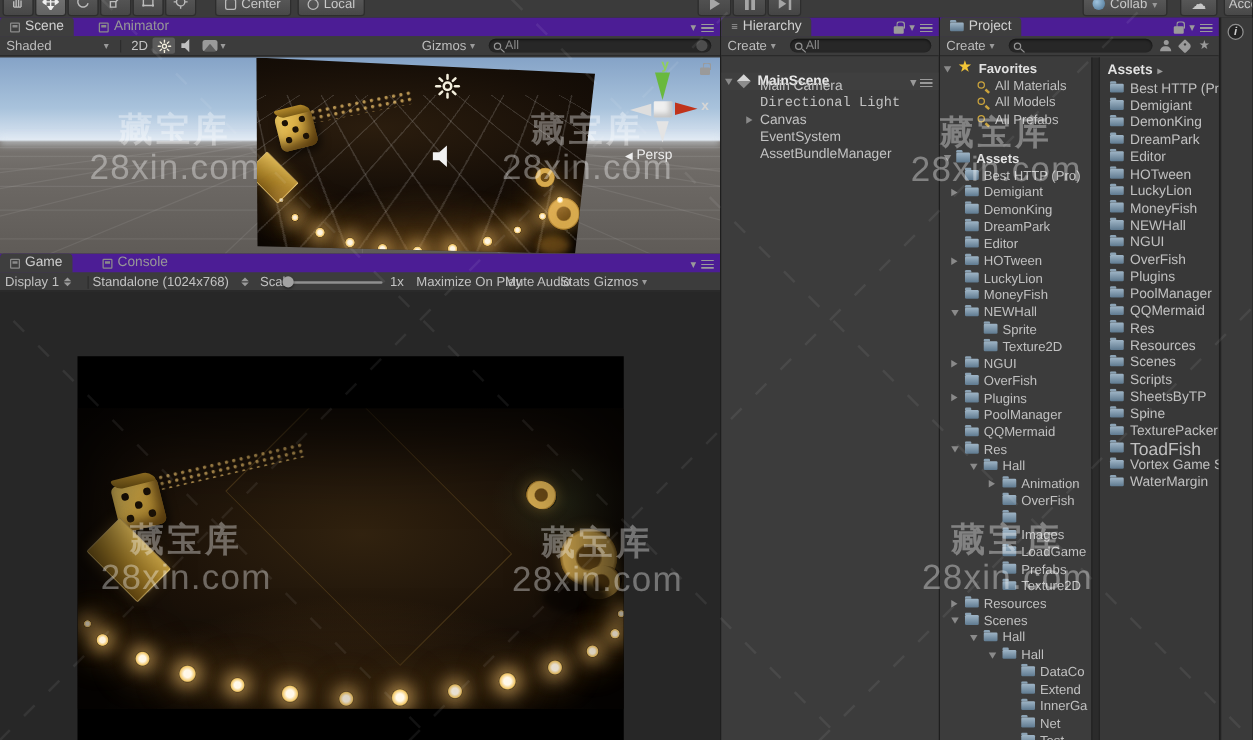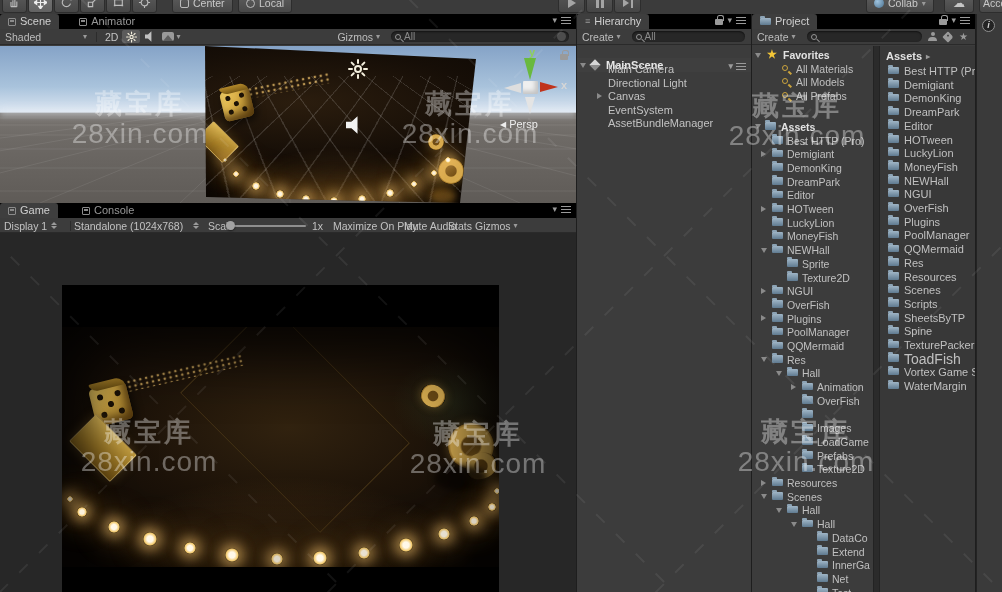--- a/index.html
+++ b/index.html
@@ -25,21 +25,21 @@
   .pbtn{width:27px;height:20px;background:linear-gradient(#565656,#454545);border:1px solid #2d2d2d;
         border-radius:3px;display:flex;align-items:center;justify-content:center;gap:2px}
   .tri-play{width:0;height:0;border-left:8px solid #a5a5a5;border-top:5px solid transparent;border-bottom:5px solid transparent}
   .bar{width:3px;height:9px;background:#a5a5a5}
   .tri-sm{width:0;height:0;border-left:6px solid #a5a5a5;border-top:4px solid transparent;border-bottom:4px solid transparent}
   .collab-dot{width:10px;height:10px;border-radius:50%;background:radial-gradient(circle at 35% 35%,#9fc3de,#49708f)}
   .cloudg{font-size:12px;color:#c6c6c6;line-height:10px}
 
   
   .panel{position:absolute;background:#3c3c3c}
-  .tabbar{position:absolute;left:0;top:0;right:0;height:15px;background:#000000;display:flex;align-items:center}
+  .tabbar{position:absolute;left:0;top:0;right:0;height:15px;background:#4c1d95;display:flex;align-items:flex-end}
   .tab{height:15px;line-height:15px;padding:0 8px;color:#979797;display:flex;align-items:center;gap:4px;font-size:11px}
   .tab.active{background:#3e3e3e;color:#cfcfcf;border-radius:3px 3px 0 0}
   .tico{width:8px;height:8px;border:1px solid #8b8b8b;border-radius:1px;position:relative;flex:0 0 auto}
   .tico::after{content:'';position:absolute;left:1px;top:1px;right:1px;height:2px;background:#8b8b8b}
   .tabbar-right{margin-left:auto;display:flex;align-items:center;gap:4px;padding:0 5px 2px 0}
   .menu-arr{color:#9a9a9a;font-size:9px;line-height:9px}
   .paddle{width:10px;height:7px;background:repeating-linear-gradient(#9a9a9a 0 1px,transparent 1px 3px)}
   .lock{position:relative;width:8px;height:6px;background:#9a9a9a;border-radius:1px;margin-top:3px}
   .lock::before{content:'';position:absolute;top:-4px;left:1.5px;width:5px;height:5px;border:1.3px solid #9a9a9a;
                 border-bottom:none;border-radius:2.5px 2.5px 0 0}
@@ -501,21 +501,21 @@
           <div class="ucube" style="left: 14px;"></div>
           <div class="lbl" style="left: 29px;">MainScene</div>
           <div style="position: absolute; right: 5px; top: 4px; display: flex; gap: 3px; align-items: center;">
             <span class="menu-arr">▾</span>
             <span class="paddle"></span>
           </div>
         </div>
         <div class="hrow" style="top: 16px;">
           <div class="lbl" style="left: 31px;">Main Camera</div>
         </div>
-        <div class="hrow" style="top: 29.5px;">
+        <div class="hrow" style="top: 29.5px; font-family: Liberation Mono, monospace;">
           <div class="lbl" style="left: 31px;">Directional Light</div>
         </div>
         <div class="hrow" style="top: 43px; text-align: center;">
           <div class="tri r" style="left: 20px; top: 3.5px;"></div>
           <div class="lbl" style="left: 31px;">Canvas</div>
         </div>
         <div class="hrow" style="top: 56.5px;">
           <div class="lbl" style="left: 31px;">EventSystem</div>
         </div>
         <div class="hrow" style="top: 70px;">

